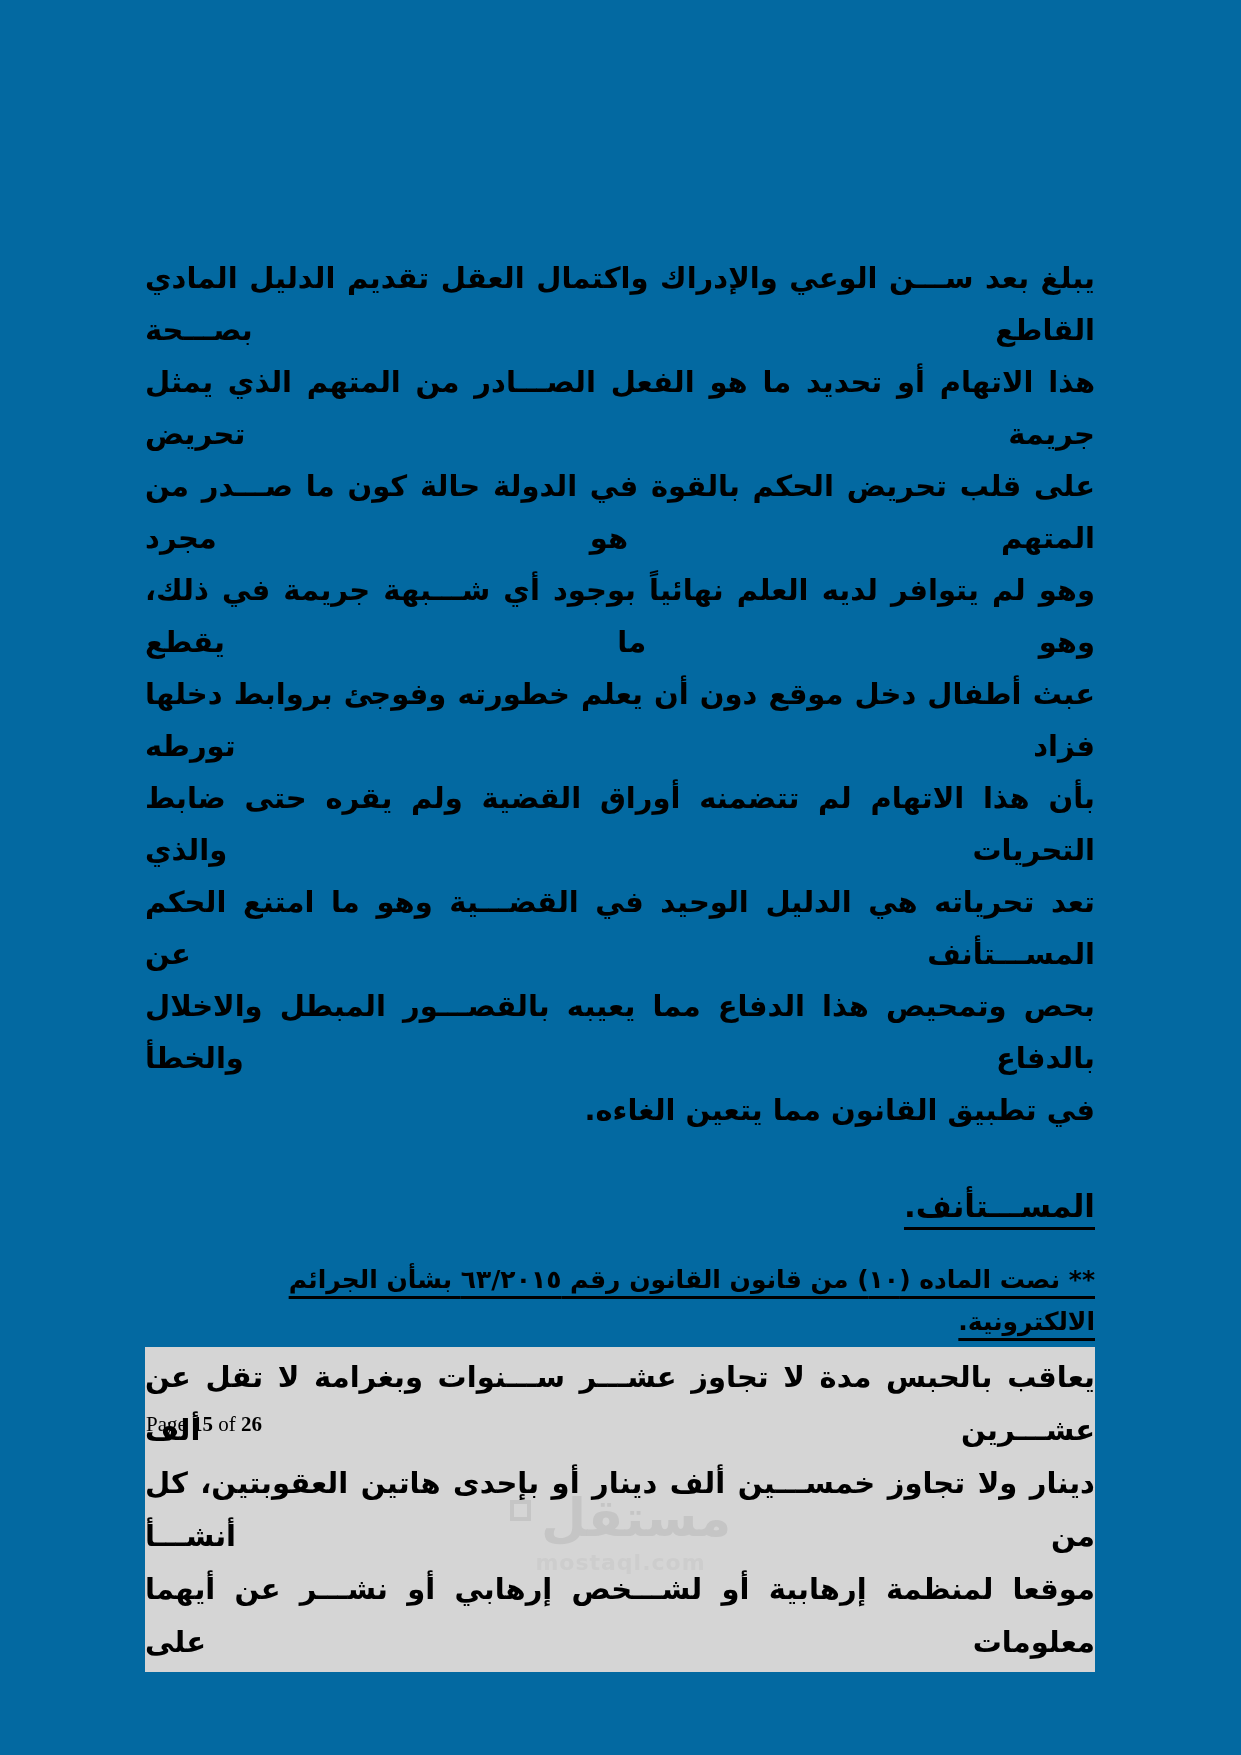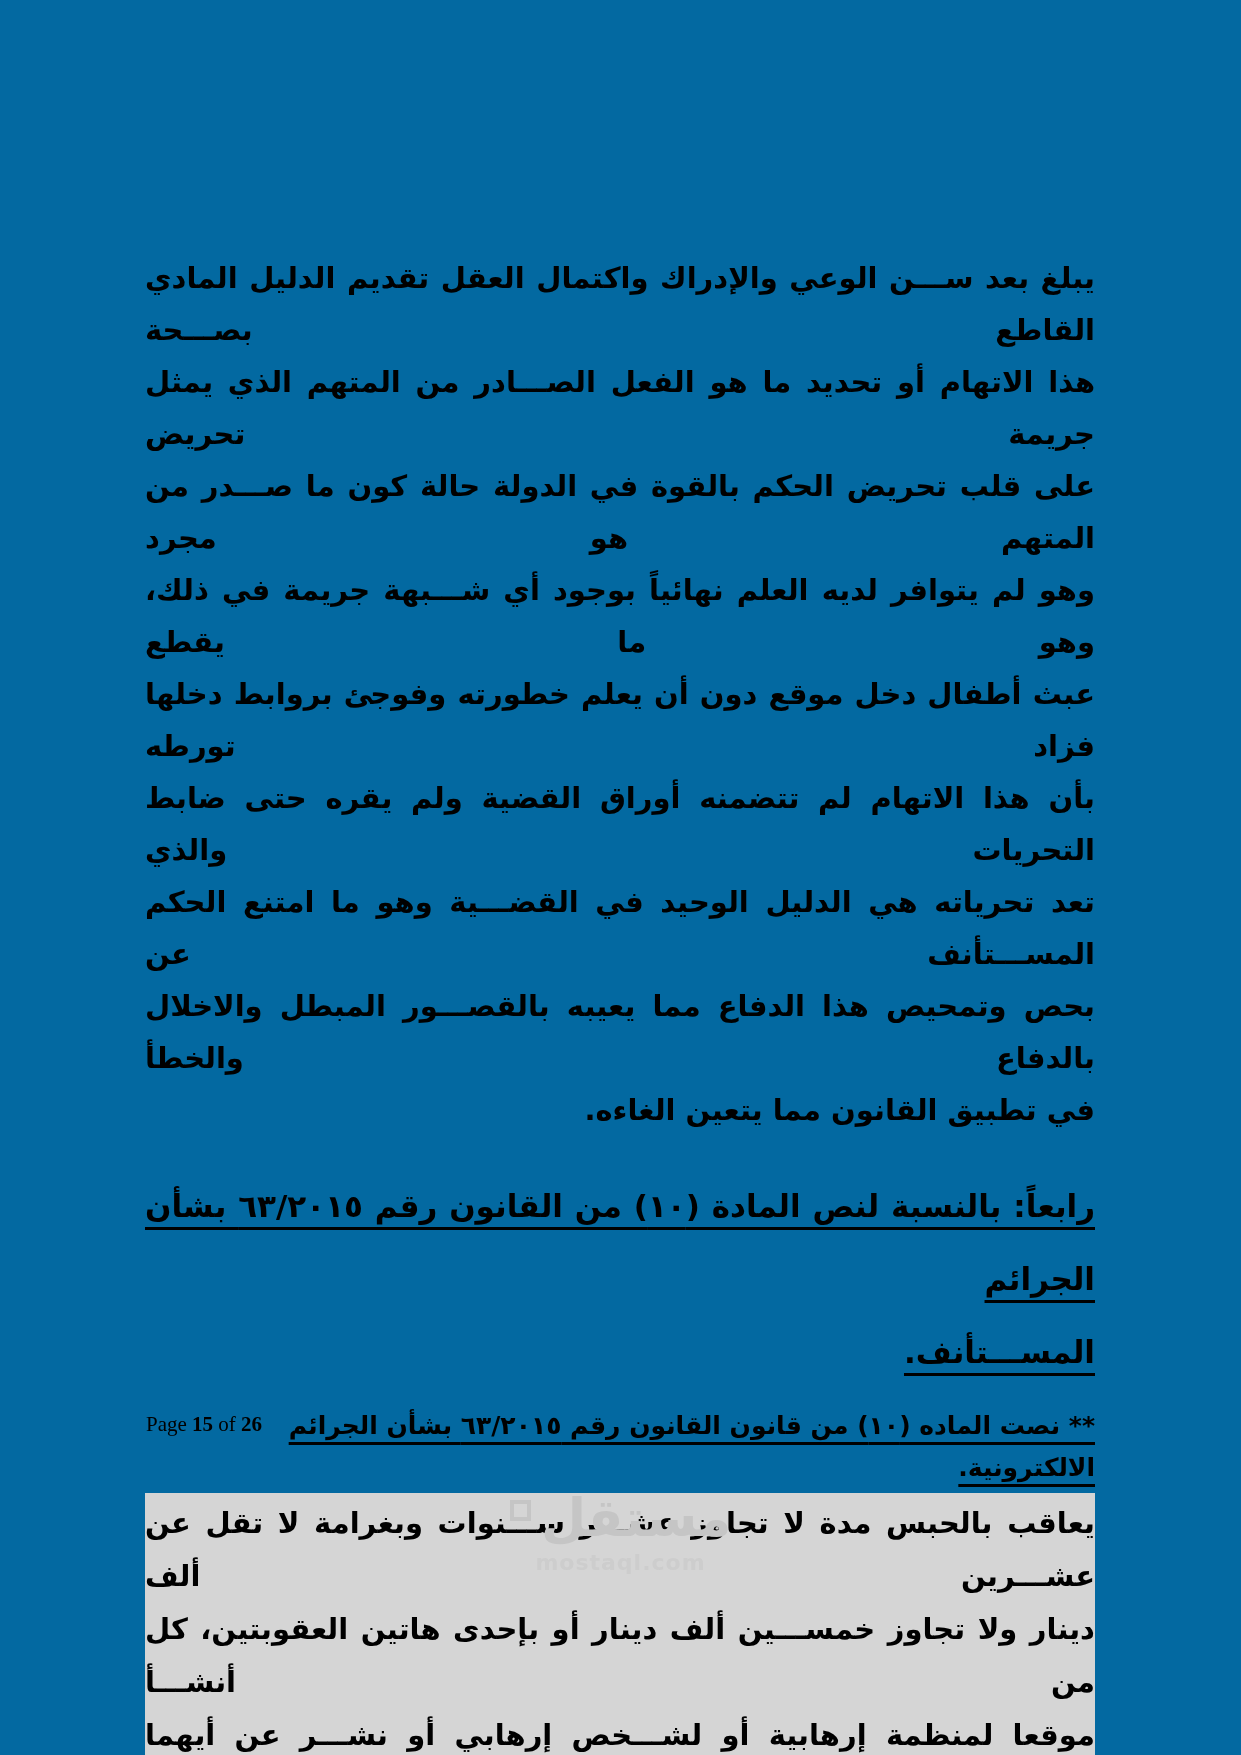--- a/index.html
+++ b/index.html
@@ -131,21 +131,20 @@
         <div class="jline"><span class="jspan">على قلب تحريض الحكم بالقوة في الدولة حالة كون ما صـــدر من المتهم هو مجرد</span></div>
         <div class="jline"><span class="jspan">وهو لم يتوافر لديه العلم نهائياً بوجود أي شـــبهة جريمة في ذلك، وهو ما يقطع</span></div>
         <div class="jline"><span class="jspan">عبث أطفال دخل موقع دون أن يعلم خطورته وفوجئ بروابط دخلها فزاد تورطه</span></div>
         <div class="jline"><span class="jspan">بأن هذا الاتهام لم تتضمنه أوراق القضية ولم يقره حتى ضابط التحريات والذي</span></div>
         <div class="jline"><span class="jspan">تعد تحرياته هي الدليل الوحيد في القضـــية وهو ما امتنع الحكم المســـتأنف عن</span></div>
         <div class="jline"><span class="jspan">بحص وتمحيص هذا الدفاع مما يعيبه بالقصـــور المبطل والاخلال بالدفاع والخطأ</span></div>
         <div class="jline jline-last"><span class="jspan">في تطبيق القانون مما يتعين الغاءه.</span></div>
       </div>
 
     <div class="heading">
-        <div class="jline"><span class="jspan">رابعاً: بالنسبة لنص المادة (١٠) من القانون رقم ٦٣/٢٠١٥ بشأن الجرائم</span></div>
         <div class="jline jline-last"><span class="jspan">المســـتأنف.</span></div>
       </div>
 
     <div class="subheading">
       <span class="jspan">** نصت الماده (١٠) من قانون القانون رقم ٦٣/٢٠١٥ بشأن الجرائم الالكترونية.</span>
     </div>
 
     <div class="highlight">
         <div class="jline"><span class="jspan">يعاقب بالحبس مدة لا تجاوز عشـــر ســـنوات وبغرامة لا تقل عن عشـــرين ألف</span></div>
         <div class="jline"><span class="jspan">دينار ولا تجاوز خمســـين ألف دينار أو بإحدى هاتين العقوبتين، كل من أنشـــأ</span></div>

